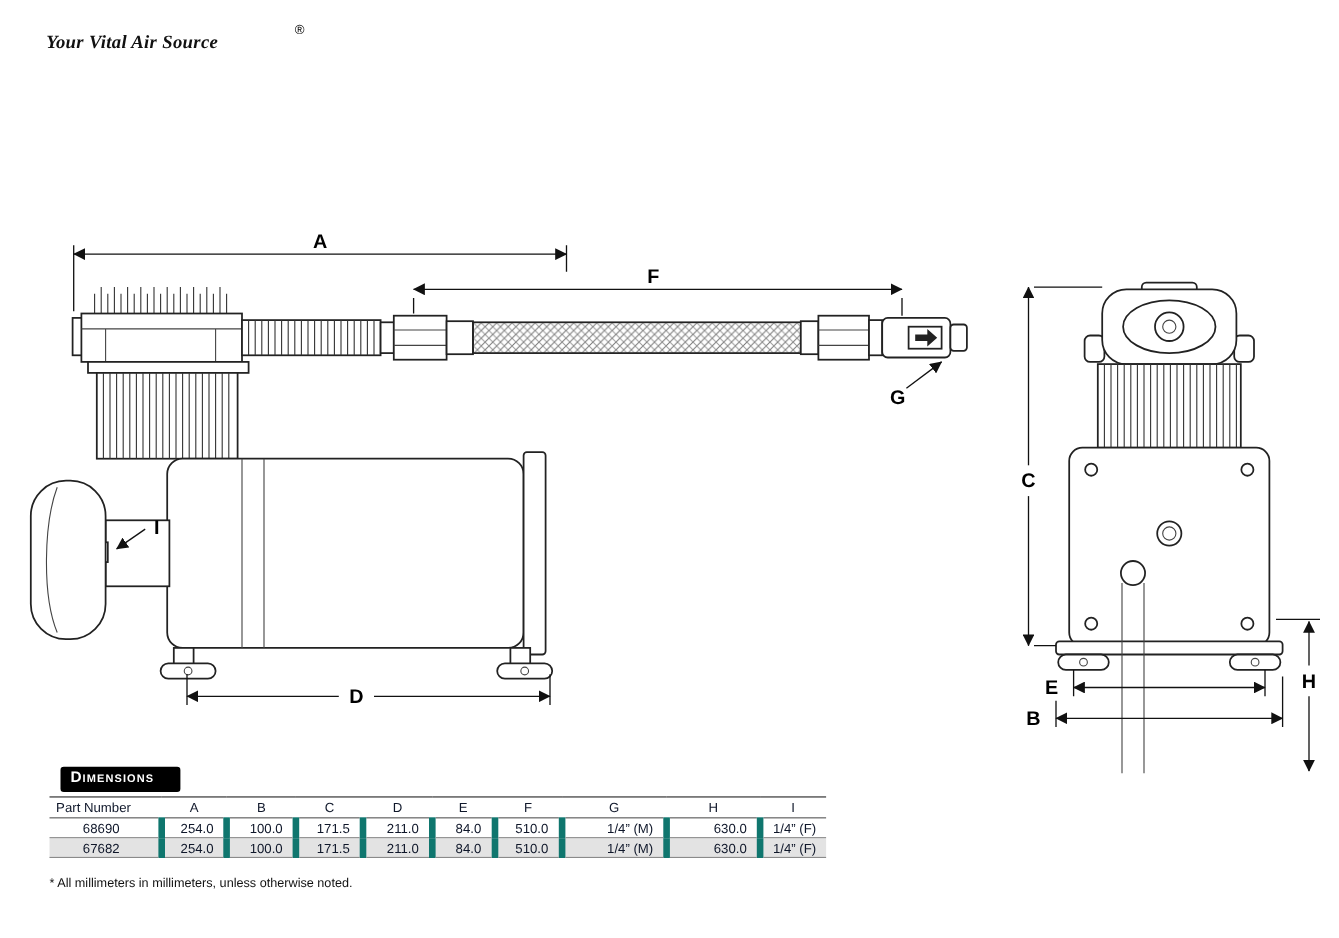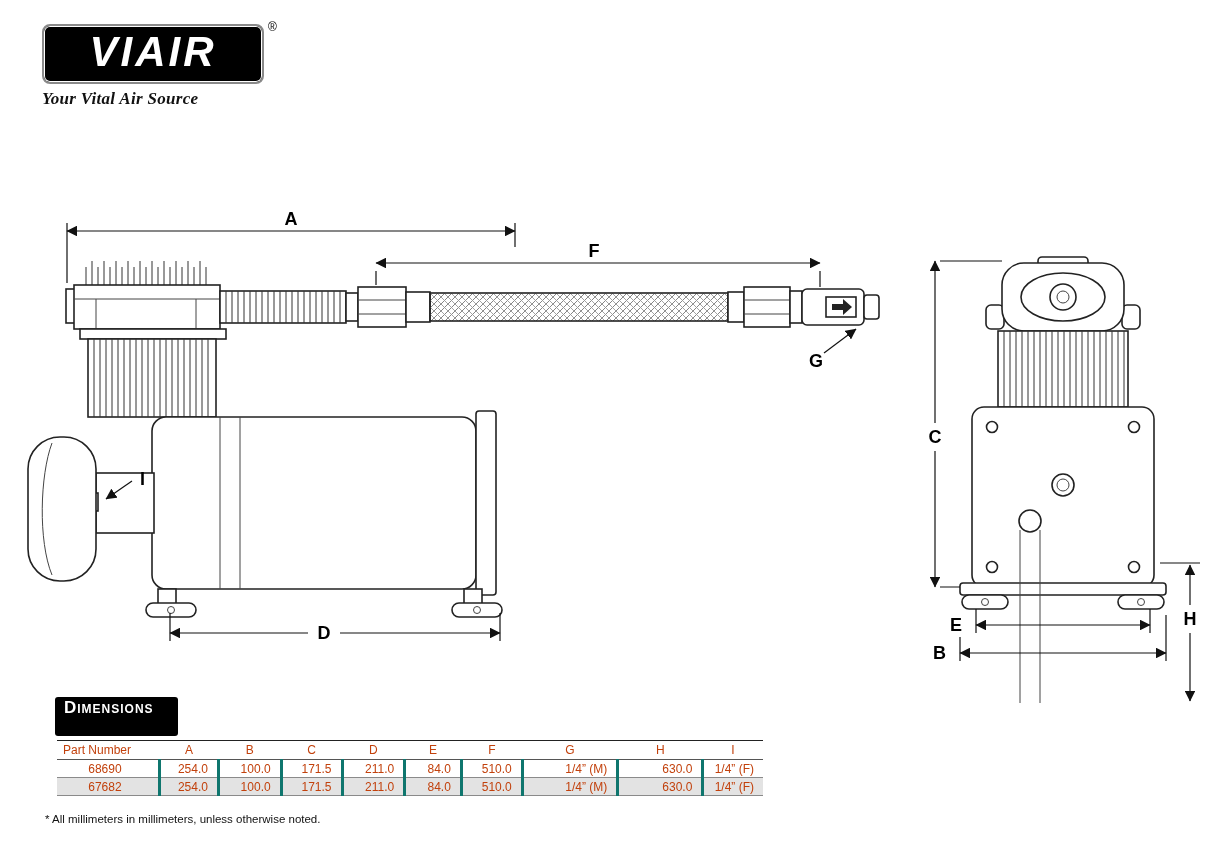--- a/index.html
+++ b/index.html
@@ -24,44 +24,41 @@
   .det  { fill:none; stroke:#444; stroke-width:1; }
   circle.det { fill:#fff; }
   .fin  { fill:none; stroke:#333; stroke-width:1; }
   .dim line, .dim path.ext, .dim path.ldr { stroke:#111; stroke-width:1.2; fill:none; }
   .dim text { fill:#000; stroke:none; font-family:"Liberation Sans",sans-serif;
               font-weight:bold; font-size:18px; }
 
   
   .dims { position:absolute; left:45px; top:697px; width:712px; }
   .badge { display:inline-block; margin-left:10px; background:#000; color:#fff;
-           font-variant:small-caps; font-weight:bold; font-size:17px; letter-spacing:1px;
-           padding:1px 24px 18px 9px; border-radius:3px; }
+           font-variant:small-caps; font-weight:bold; font-size:14px; letter-spacing:1px;
+           padding:1px 24px 6px 9px; border-radius:3px; }
   table.dim-table { border-collapse:collapse; width:706px; margin-top:4px;
-                    font-size:12px; color:#c2410c;margin-left:12px; }
+                    font-size:12px; color:#0f172a; }
   .dim-table th { font-weight:normal; text-align:center; padding:2px 6px;
                   border-top:1.5px solid #222; border-bottom:1px solid #555; }
   .dim-table th.pn { text-align:left; }
   .dim-table td { text-align:right; padding:1.5px 9px 1.5px 4px;
-                  border-bottom:1px solid #8a8a8a; border-left:3px solid #0f766e; }
+                  border-bottom:1px solid #8a8a8a; border-left:6px solid #0f766e; }
   .dim-table td:first-child { border-left:none; text-align:center; }
   .dim-table td.frac { text-align:right; }
   .dim-table tr.alt td { background:#e3e3e3; }
 
   .footnotes { margin-top:15px; font-size:11.5px; color:#111; line-height:1.45; }
 </style>
 </head>
 <body>
 
 <div class="page">
 
   <div class="brand">
-    <div class="logo-box">
-      <span class="logo-text">VIAIR</span>
-    </div>
     <span class="reg">®</span>
     <div class="tagline">Your Vital Air Source</div>
   </div>
 
   <svg class="drawing" width="1217" height="520" viewBox="0 0 1217 520">
     <defs>
       <marker id="arr" viewBox="0 0 10 10" refX="9.5" refY="5" markerWidth="9" markerHeight="9" orient="auto-start-reverse">
         <path d="M0,0 L10,5 L0,10 Z" fill="#111"></path>
       </marker>
       <pattern id="braid" width="7" height="7" patternUnits="userSpaceOnUse">

